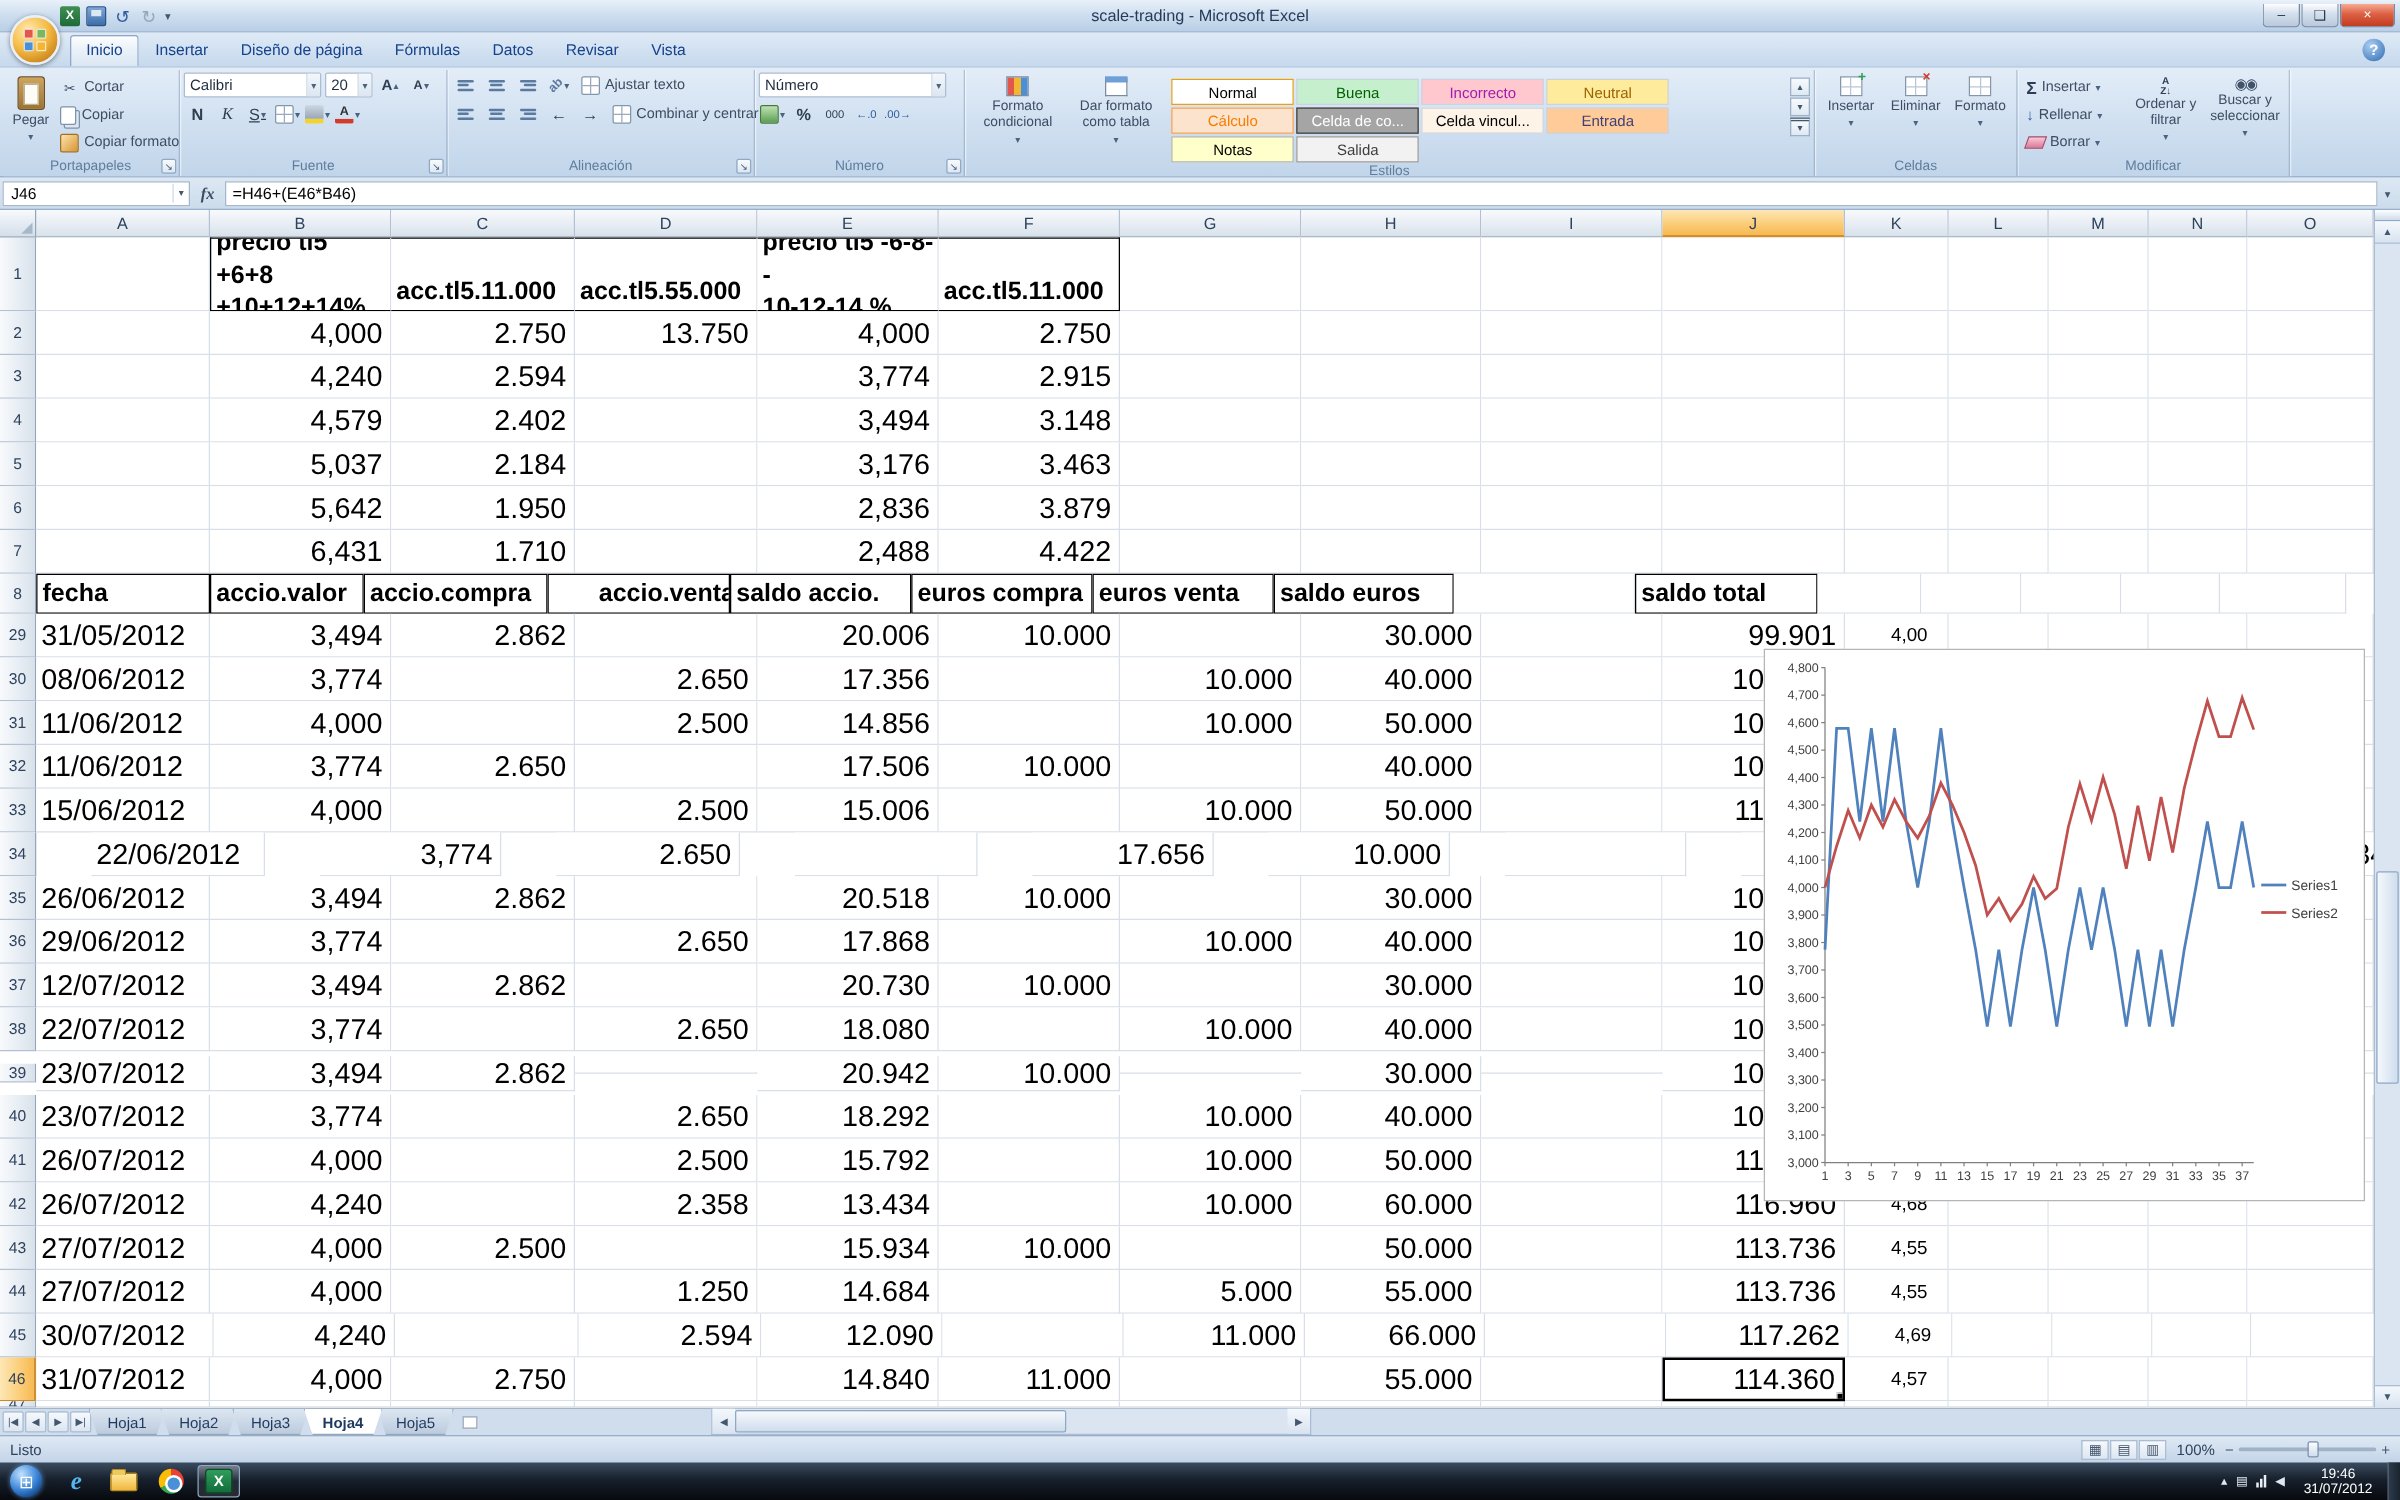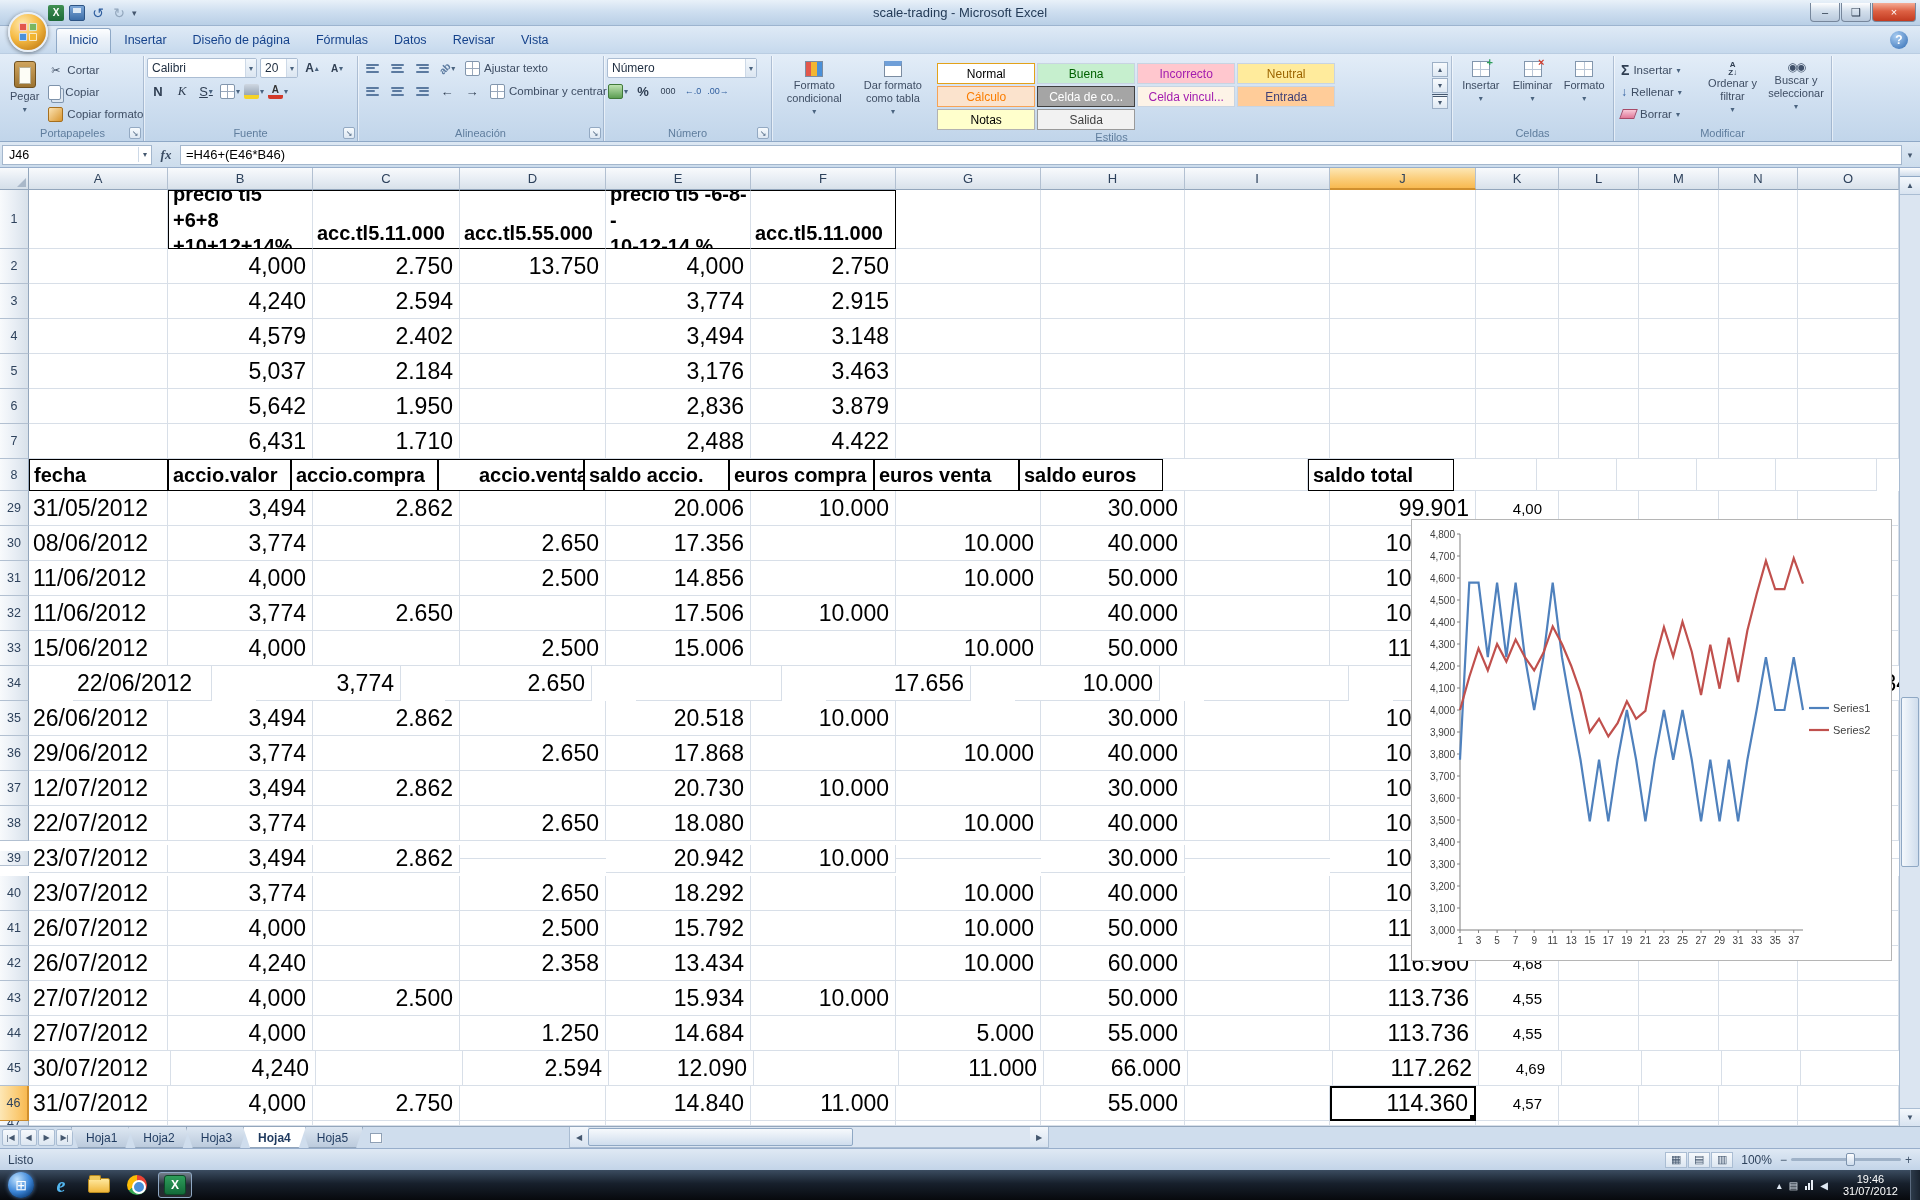--- a/index.html
+++ b/index.html
@@ -393,21 +393,21 @@
           <span>Dar formato como tabla</span>
             <span class="arw">▾</span>
         </div>
         <div class="chips" id="style-chips">
             <div class="chip" style="background: rgb(255, 255, 255); color: rgb(0, 0, 0); border: 1px solid rgb(227, 162, 26);">Normal</div>
             <div class="chip" style="background: rgb(198, 239, 206); color: rgb(0, 97, 0);">Buena</div>
             <div class="chip" style="background: rgb(255, 199, 206); color: #a21caf;">Incorrecto</div>
             <div class="chip" style="background: rgb(255, 235, 156); color: rgb(156, 101, 0);">Neutral</div>
             <div class="chip" style="background: rgb(251, 227, 205); color: rgb(250, 125, 0); border: 1px solid rgb(247, 163, 85);">Cálculo</div>
             <div class="chip" style="background: rgb(165, 165, 165); color: rgb(255, 255, 255); border: 1px solid rgb(63, 63, 63);">Celda de co...</div>
-            <div class="chip" style="background: rgb(253, 243, 231); color: #a21caf;">Celda vincul...</div>
+            <div class="chip" style="background: rgb(253, 243, 231); color: #000000;">Celda vincul...</div>
             <div class="chip" style="background: rgb(255, 204, 153); color: rgb(63, 63, 118);">Entrada</div>
             <div class="chip" style="background: rgb(255, 255, 204); color: rgb(0, 0, 0); border: 1px solid rgb(178, 178, 178);">Notas</div>
             <div class="chip" style="background: rgb(242, 242, 242); color: rgb(63, 63, 63); border: 1px solid rgb(154, 154, 154);">Salida</div>
           </div>
         <div class="gal-arrows">
           <div>▴</div>
           <div>▾</div>
           <div style="border-top:3px double #44576e">▾</div>
         </div>
       </div>

